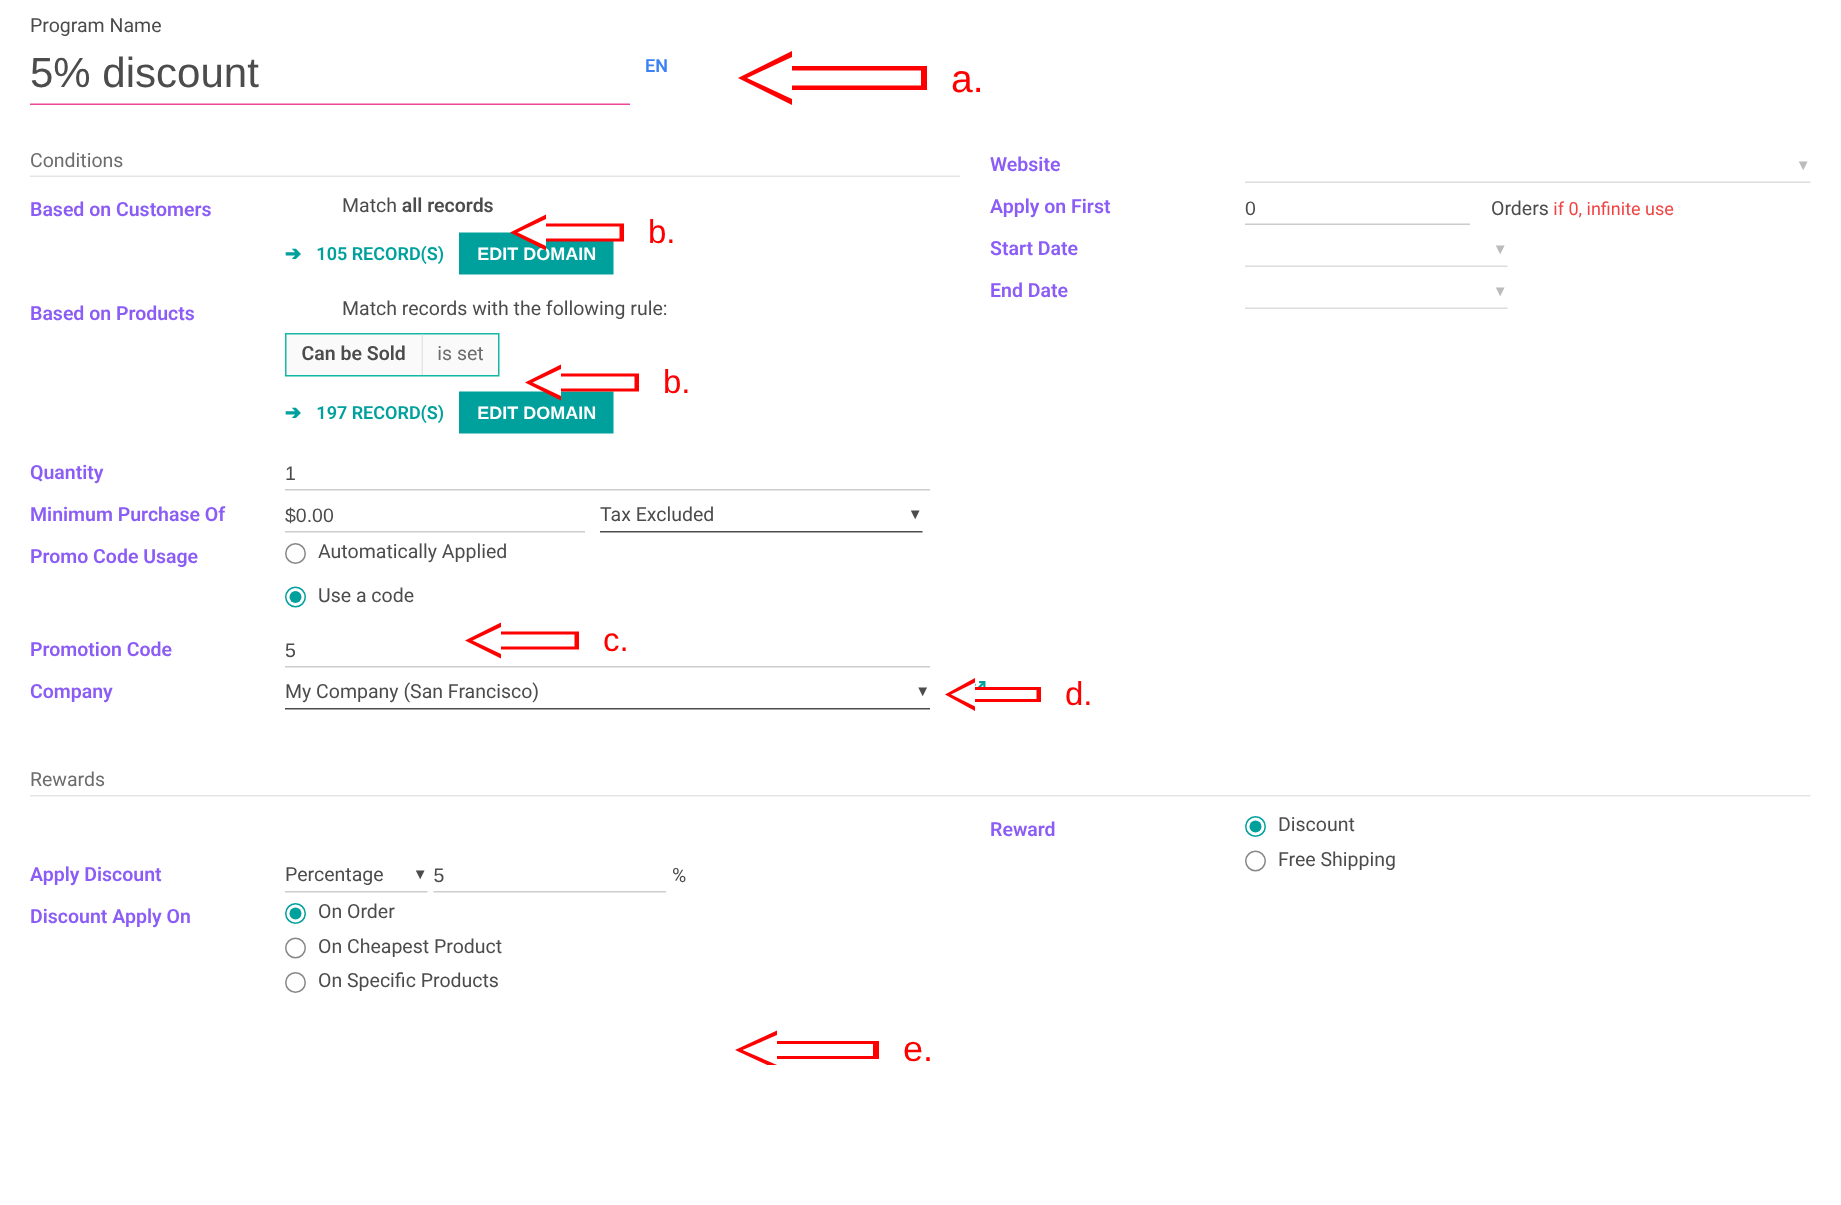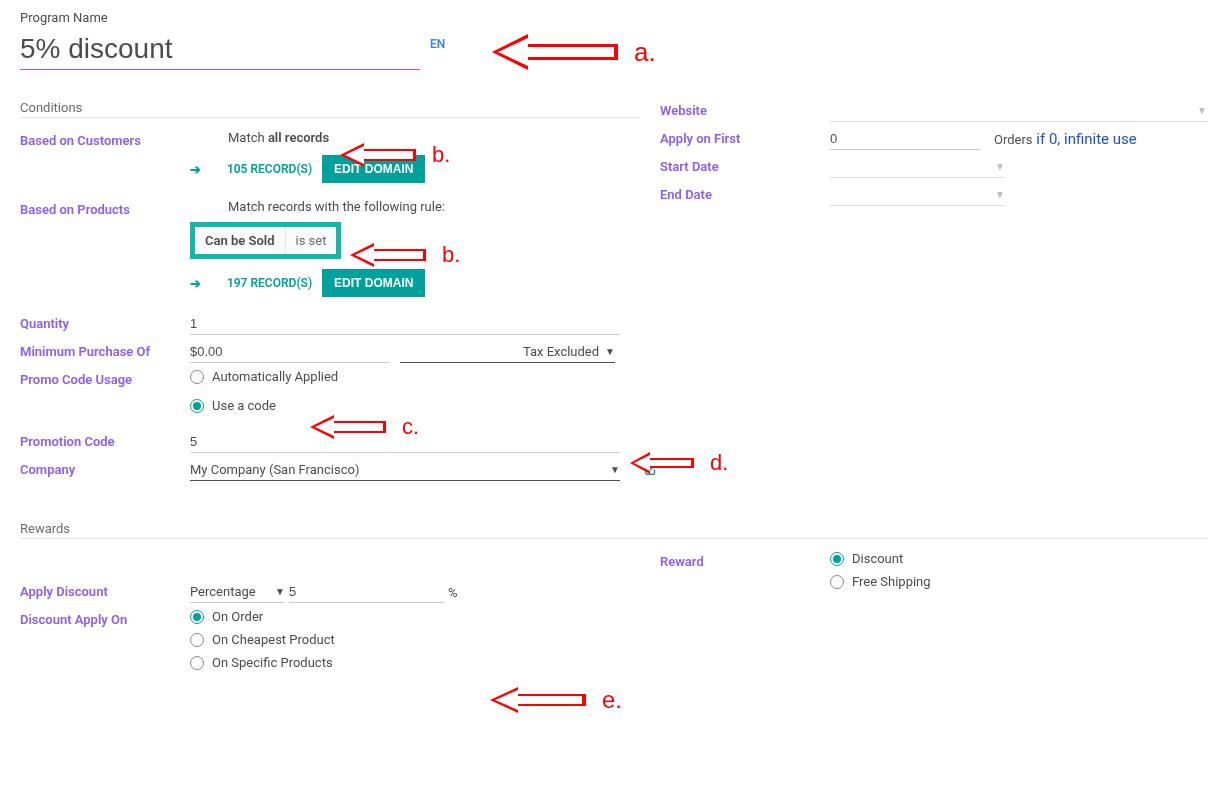--- a/index.html
+++ b/index.html
@@ -85,34 +85,33 @@
   .arrow-icon {
     color: #00a09d;
     font-weight: bold;
     font-size: 13px;
   }
   .records-link {
     color: #00a09d;
     font-weight: 600;
     font-size: 12px;
     cursor: pointer;
-    margin-left: 16px;
   }
   .btn-teal {
     background: #00a09d;
     color: #fff;
     font-weight: 700;
     font-size: 12px;
     border: none;
     padding: 7px 12px;
     cursor: pointer;
   }
   .rule-chip {
     display: inline-flex;
-    border: 5px solid #14b8a6;
+    border: 1px solid #14b8a6;
     background: #fafafa;
     margin-top: 8px;
     font-size: 13px;
     align-items: center;
   }
   .rule-chip .chip-field {
     padding: 6px 10px;
     font-weight: 600;
     color: #4c4c4c;
     border-right: 1px solid #e5e5e5;
@@ -165,21 +164,21 @@
     justify-content: center;
     flex-shrink: 0;
   }
   .radio.selected { border-color: #00a09d; }
   .radio.selected::after {
     content: '';
     width: 8px; height: 8px;
     background: #00a09d;
     border-radius: 50%;
   }
-  .hint-text { color: #1d4ed8; font-size: 15px; }
+  .hint-text { color: #ef4444; font-size: 12px; }
   .company-row { display: flex; align-items: center; gap: 24px; }
   .ext-link-icon { color: #00a09d; cursor: pointer; font-size: 14px; }
   .annot {
     position: absolute;
     display: flex;
     align-items: center;
     pointer-events: none;
   }
   .annot-arrow-fill { fill: #ff0000; }
   .annot-label {
@@ -251,21 +250,21 @@
       <div class="form-label">Quantity</div>
       <div class="form-value">
         <input class="text-input w-full" value="1" style="">
       </div>
     </div>
 
     <div class="form-row tight">
       <div class="form-label">Minimum Purchase Of</div>
       <div class="form-value" style="display:flex; gap:10px;">
         <input class="text-input" style="width: 200px;" value="$0.00">
-        <div class="select-input" style="width:215px;justify-content:flex-end;">
+        <div class="select-input" style="width:215px;">
           <span>Tax Excluded</span>
           <span class="caret-down">▼</span>
         </div>
       </div>
     </div>
 
     <div class="form-row">
       <div class="form-label">Promo Code Usage</div>
       <div class="form-value">
         <div class="radio-row">

